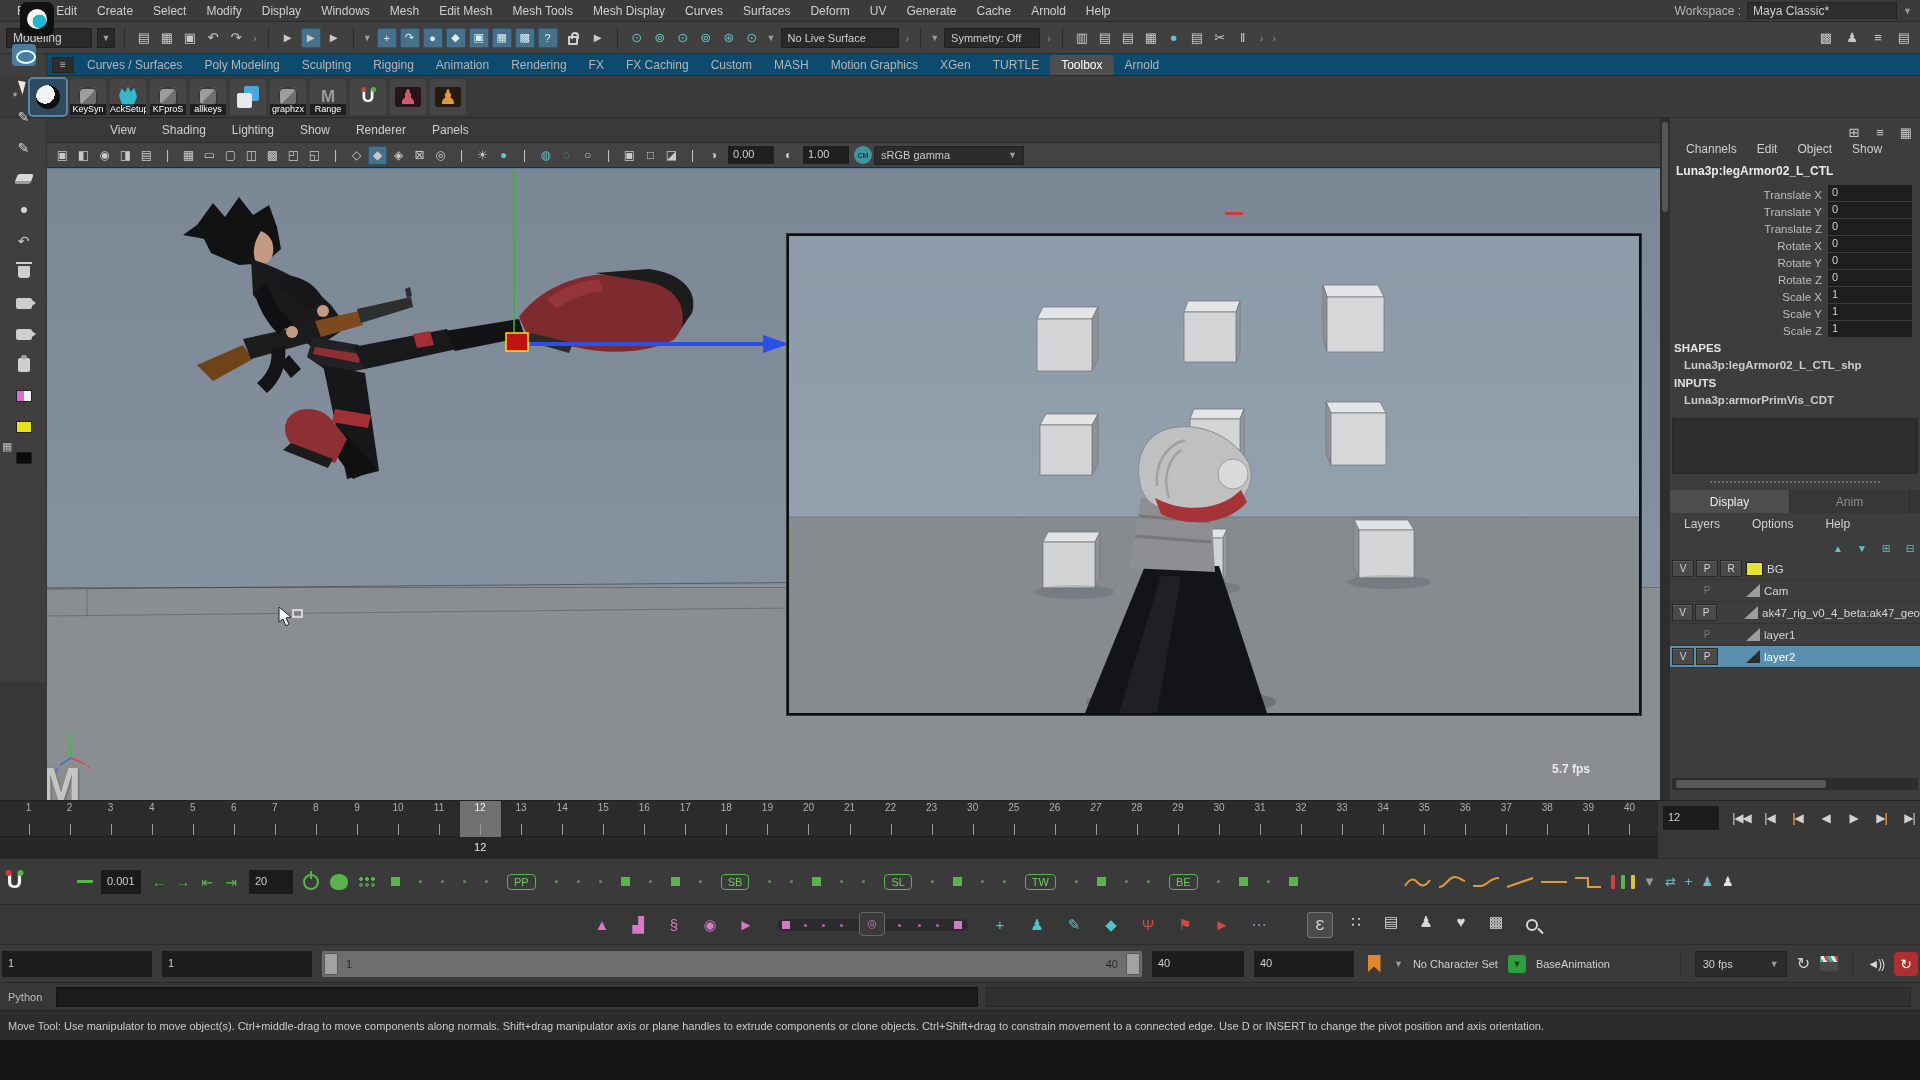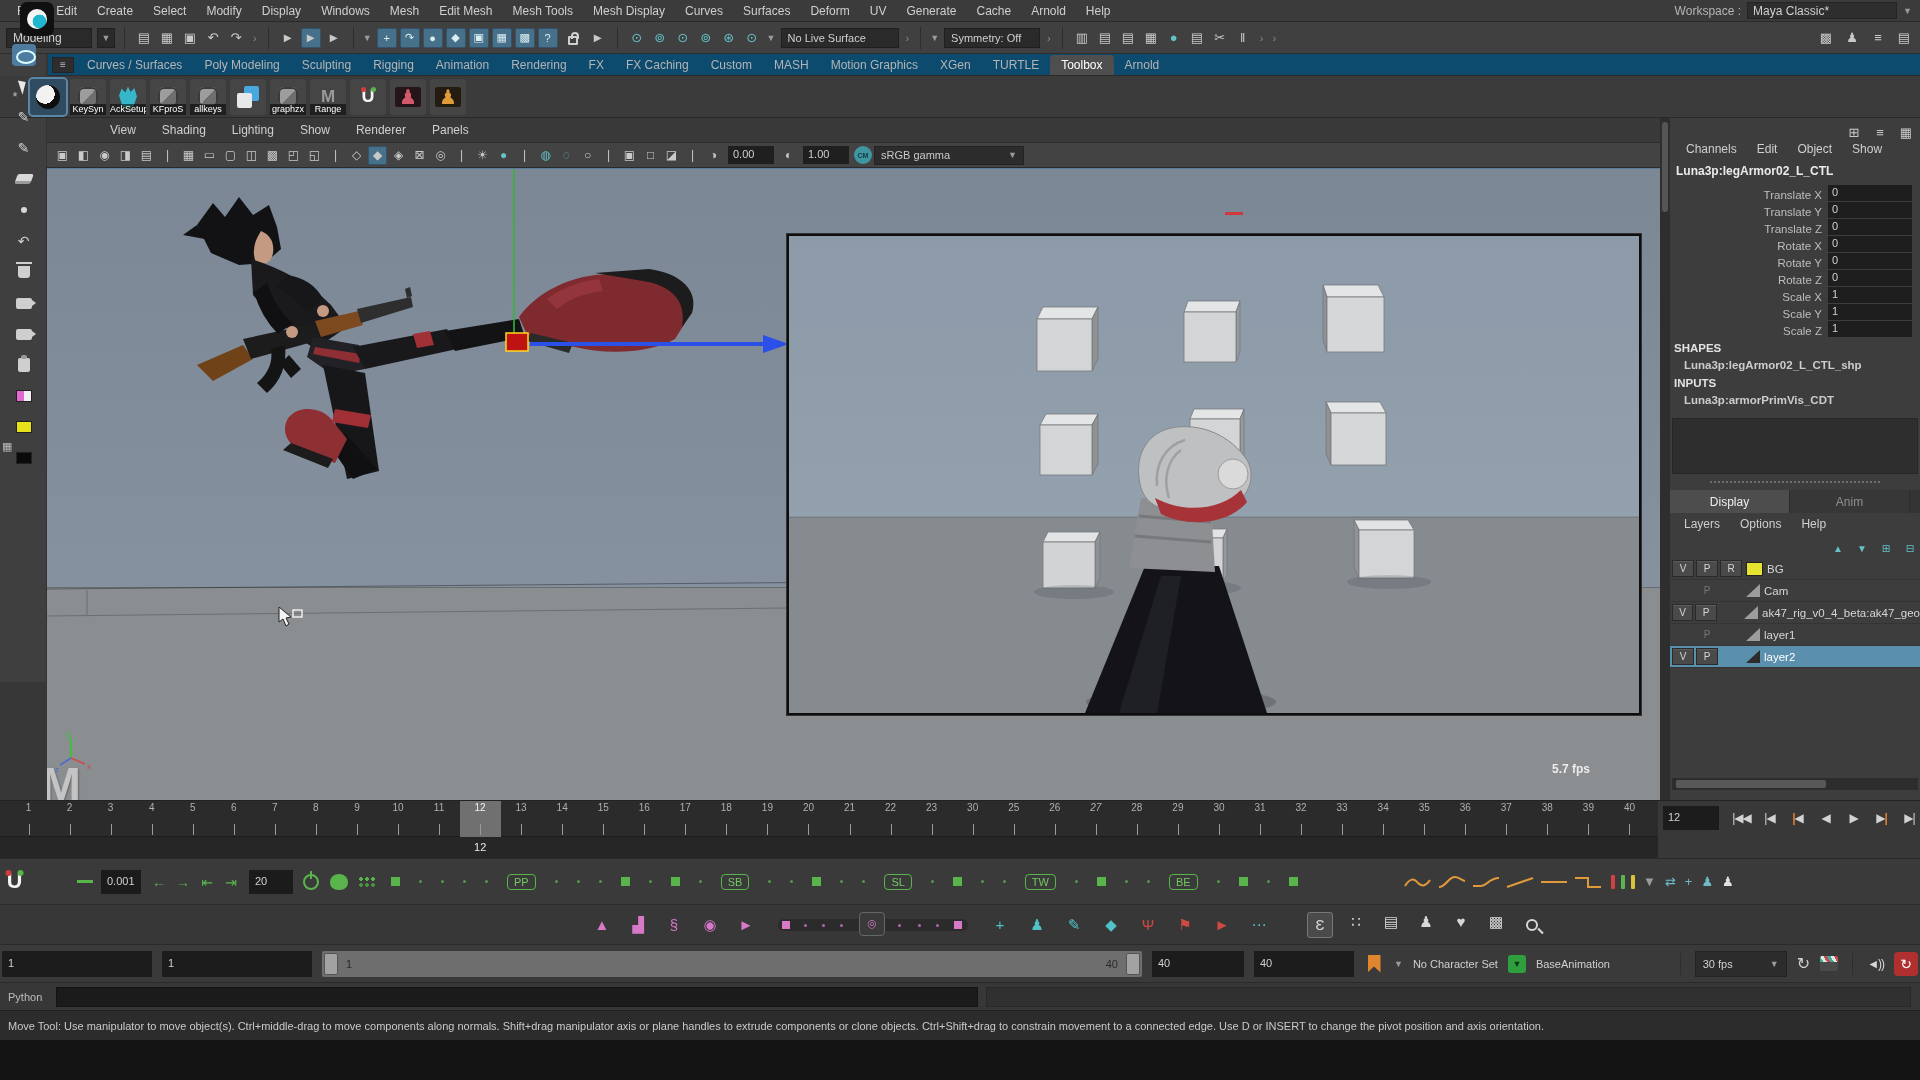--- a/index.html
+++ b/index.html
@@ -138,21 +138,21 @@
   .attr-row { display:flex; height:17px; align-items:flex-end; }
   .attr-label { width:158px; text-align:right; color:#bdbdbd; padding-right:6px; font-size:11.5px; }
   .attr-value { width:84px; height:16px; background:#1e1e1e; color:#cfcfcf; padding:1px 4px; }
   .cb-head { position:absolute; left:4px; font-size:11.5px; font-weight:bold; color:#e2e2e2; }
   .cb-sub  { position:absolute; left:14px; font-size:11.5px; font-weight:bold; color:#cccccc; }
   .cb-spacer { position:absolute; left:2px; top:300px; width:246px; height:56px; background:#2e2e2e; border:1px solid #272727; }
   .splitter { position:absolute; left:40px; top:363px; width:170px; border-top:2px dotted #6e6e6e; }
   .le-tabs { position:absolute; left:0; top:372px; width:250px; height:23px; display:flex; background:#343434; }
   .le-tab { width:120px; text-align:center; padding-top:5px; font-size:12px; color:#8e8e8e; background:#373737; border-right:1px solid #2c2c2c; }
   .le-tab.active { background:#4d4d4d; color:#ededed; }
-  .le-menus { position:absolute; left:0; top:397px; display:flex; gap:4px; padding-left:6px; }
+  .le-menus { position:absolute; left:0; top:397px; display:flex; gap:16px; padding-left:6px; }
   .le-toolbar { position:absolute; right:2px; top:420px; display:flex; gap:8px; color:#6fb9c9; font-size:10px; }
   #layer-rows { position:absolute; left:0; top:440px; width:250px; }
   .layer-row { display:flex; align-items:center; height:22px; gap:2px; padding-left:2px; border-bottom:1px solid #343434; }
   .layer-row.selected { background:#5b8fae; }
   .layer-row.selected .lname { color:#fff; }
   .lcell { width:22px; height:17px; background:#4a4a4a; border:1px solid #2a2a2a; color:#d5d5d5;
      font-size:10px; display:flex; align-items:center; justify-content:center; box-shadow:inset 0 1px 0 #5c5c5c; }
   .lcell.flat { background:transparent; border-color:transparent; box-shadow:none; color:#777; }
   .lswatch { width:17px; height:14px; border:1px solid #222; margin:0 2px; }
   .lwedge { width:0; height:0; border-left:14px solid transparent; border-bottom:13px solid #9d9d9d; margin:0 2px; }

